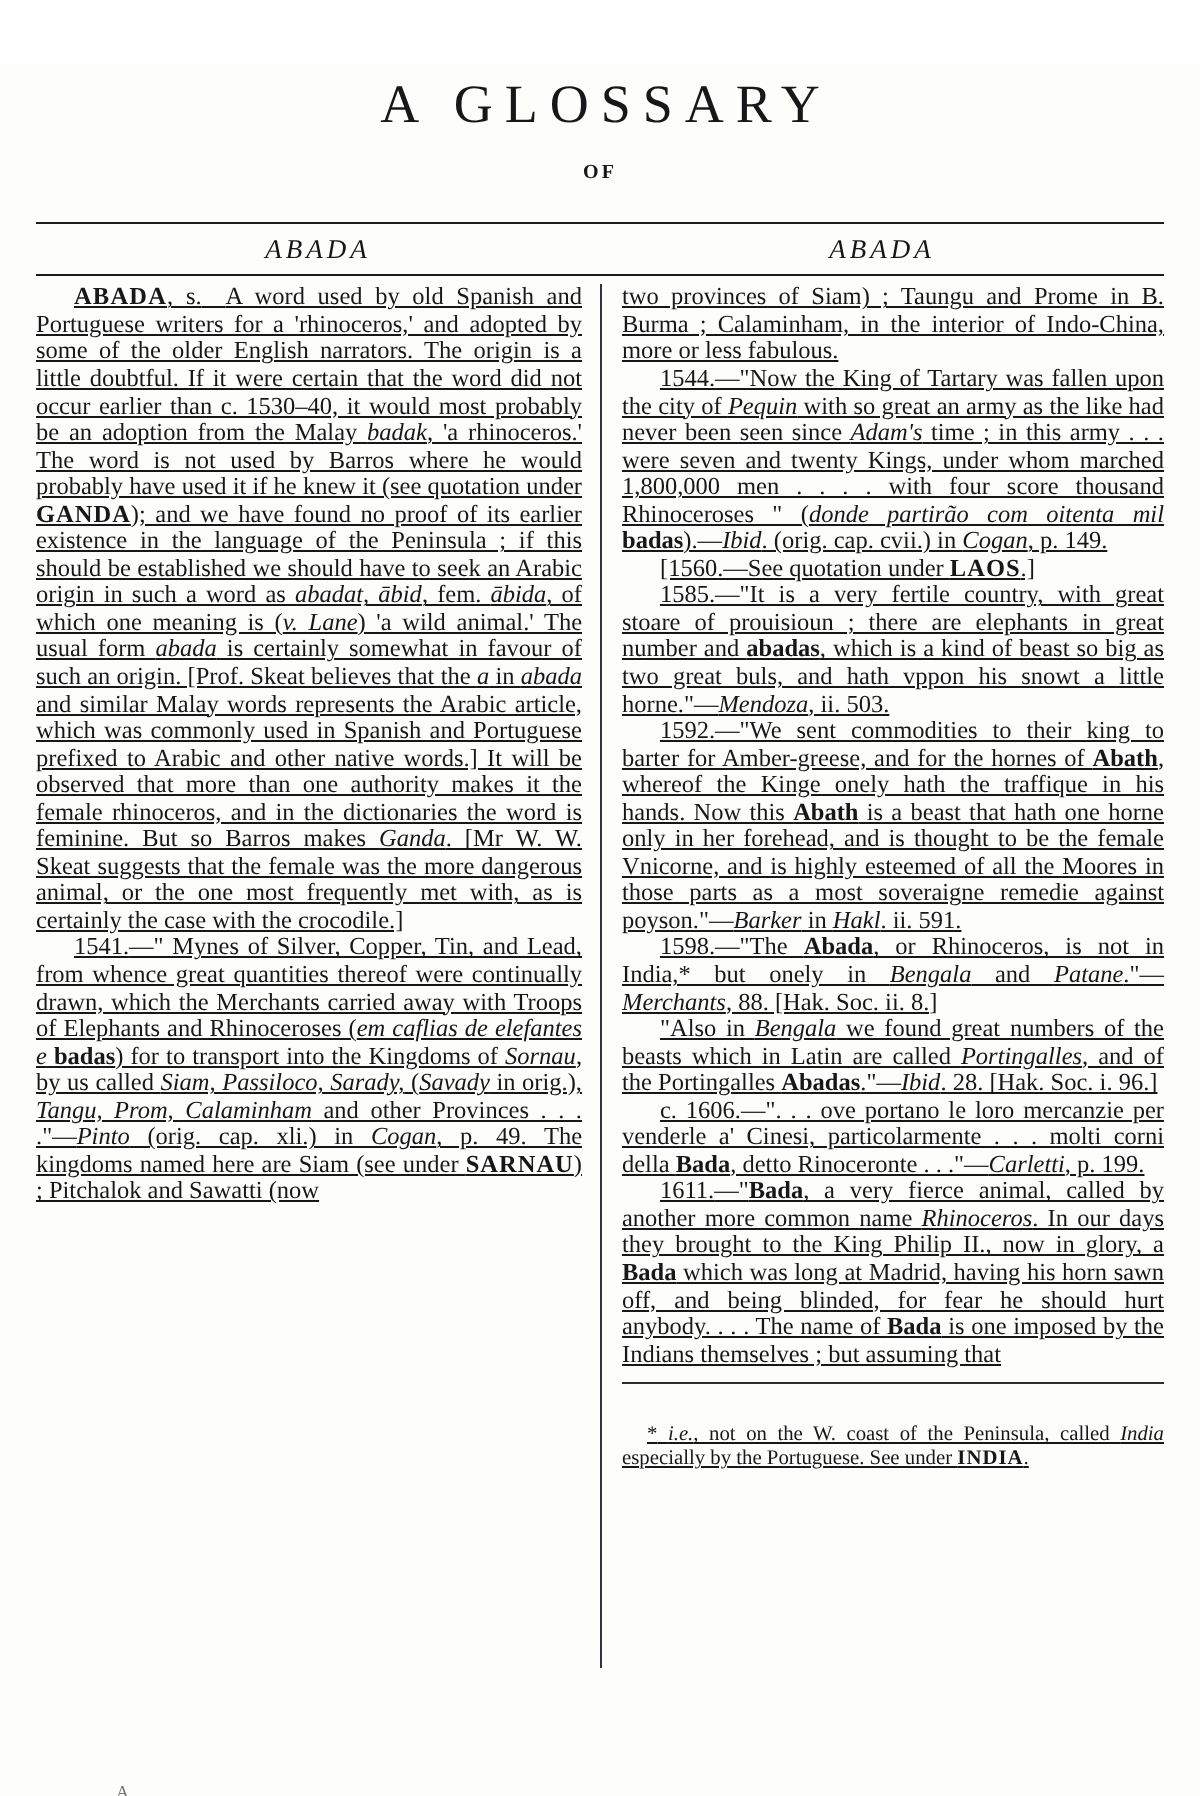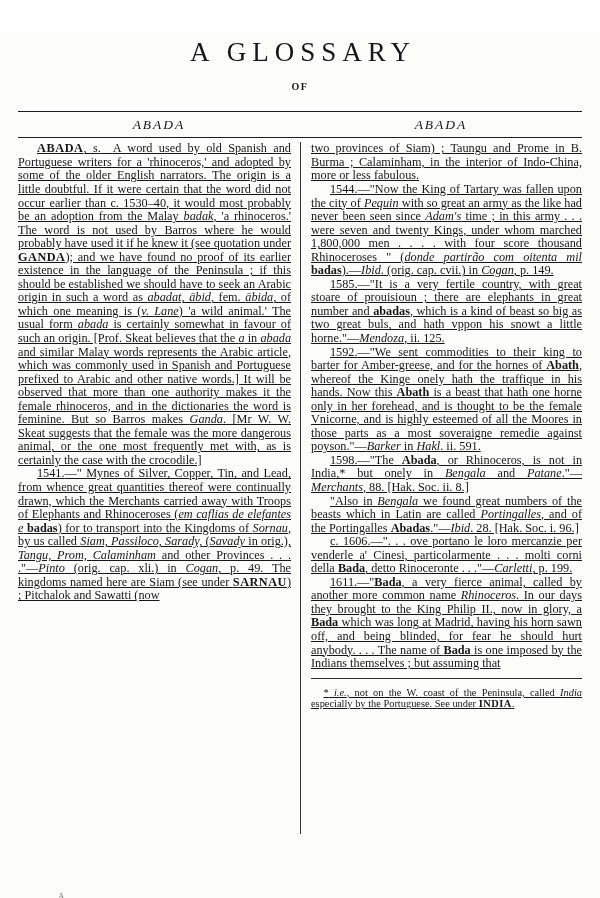--- a/index.html
+++ b/index.html
@@ -97,21 +97,21 @@
   }
   .col p.noindent { text-indent: 0; }
   .hw { font-weight: bold; letter-spacing: 0.6px; }
   .sc { font-weight: bold; letter-spacing: 0.5px; }
   .it { font-style: italic; }
   .bd { font-weight: bold; }
 
   
   .footnote {
     margin-top: 7px;
-    padding-top: 8px;
+    padding-top: 20px;
     font-size: 10.4px;
     line-height: 11.8px;
     text-align: justify;
     border-top: 1.2px solid #2b2b30;
   }
   .footnote p { margin: 0; text-indent: 1.2em; }
 
   
   .signature {
     position: absolute;
@@ -148,22 +148,23 @@
       <p><span>1541.</span><span>—" Mynes of Silver, Copper, Tin, and Lead, from whence great quantities thereof were continually drawn, which the Merchants carried away with Troops of Elephants and Rhinoceroses (</span><span class="it">em caflias de elefantes e</span> <span class="bd">badas</span><span>) for to transport into the Kingdoms of </span><span class="it">Sornau</span><span>, by us called </span><span class="it">Siam, Passiloco, Sarady,</span><span> (</span><span class="it">Savady</span><span> in orig.), </span><span class="it">Tangu, Prom, Calaminham</span><span> and other Provinces . . . ."—</span><span class="it">Pinto</span><span> (orig. cap. xli.) in </span><span class="it">Cogan</span><span>, p. 49. The kingdoms named here are Siam (see under </span><span class="sc">SARNAU</span><span>) ; Pitchalok and Sawatti (now</span></p>
 
     </div>
 
     <div class="col col-right">
 
       <p class="noindent">two provinces of Siam) ; Taungu and Prome in B. Burma ; Calaminham, in the interior of Indo-China, more or less fabulous.</p>
 
       <p><span>1544.</span><span>—"Now the King of Tartary was fallen upon the city of </span><span class="it">Pequin</span><span> with so great an army as the like had never been seen since </span><span class="it">Adam's</span><span> time ; in this army . . . were seven and twenty Kings, under whom marched 1,800,000 men . . . . with four score thousand Rhinoceroses " (</span><span class="it">donde partirão com oitenta mil</span> <span class="bd">badas</span><span>).—</span><span class="it">Ibid</span><span>. (orig. cap. cvii.) in </span><span class="it">Cogan</span><span>, p. 149.</span></p>
 
+      <p><span>[1560.—See quotation under </span><span class="sc">LAOS</span><span>.]</span></p>
 
-      <p><span>1585.</span><span>—"It is a very fertile country, with great stoare of prouisioun ; there are elephants in great number and </span><span class="bd">abadas</span><span>, which is a kind of beast so big as two great buls, and hath vppon his snowt a little horne."—</span><span class="it">Mendoza</span><span>, ii. 125.</span></p>
+      <p><span>1585.</span><span>—"It is a very fertile country, with great stoare of prouisioun ; there are elephants in great number and </span><span class="bd">abadas</span><span>, which is a kind of beast so big as two great buls, and hath vppon his snowt a little horne."—</span><span class="it">Mendoza</span><span>, ii. 503.</span></p>
 
       <p><span>1592.</span><span>—"We sent commodities to their king to barter for Amber-greese, and for the hornes of </span><span class="bd">Abath</span><span>, whereof the Kinge onely hath the traffique in his hands. Now this </span><span class="bd">Abath</span><span> is a beast that hath one horne only in her forehead, and is thought to be the female Vnicorne, and is highly esteemed of all the Moores in those parts as a most soveraigne remedie against poyson."—</span><span class="it">Barker</span><span> in </span><span class="it">Hakl</span><span>. ii. 591.</span></p>
 
       <p><span>1598.</span><span>—"The </span><span class="bd">Abada</span><span>, or Rhinoceros, is not in India,* but onely in </span><span class="it">Bengala</span><span> and </span><span class="it">Patane</span><span>."—</span><span class="it">Merchants</span><span>, 88. [Hak. Soc. ii. 8.]</span></p>
 
       <p><span>"Also in </span><span class="it">Bengala</span><span> we found great numbers of the beasts which in Latin are called </span><span class="it">Portingalles</span><span>, and of the Portingalles </span><span class="bd">Abadas</span><span>."—</span><span class="it">Ibid</span><span>. 28. [Hak. Soc. i. 96.]</span></p>
 
       <p><span>c. 1606.</span><span>—". . . ove portano le loro mercanzie per venderle a' Cinesi, particolarmente . . . molti corni della </span><span class="bd">Bada</span><span>, detto Rinoceronte . . ."—</span><span class="it">Carletti</span><span>, p. 199.</span></p>
 
       <p><span>1611.</span><span>—"</span><span class="bd">Bada</span><span>, a very fierce animal, called by another more common name </span><span class="it">Rhinoceros</span><span>. In our days they brought to the King Philip II., now in glory, a </span><span class="bd">Bada</span><span> which was long at Madrid, having his horn sawn off, and being blinded, for fear he should hurt anybody. . . . The name of </span><span class="bd">Bada</span><span> is one imposed by the Indians themselves ; but assuming that</span></p>

